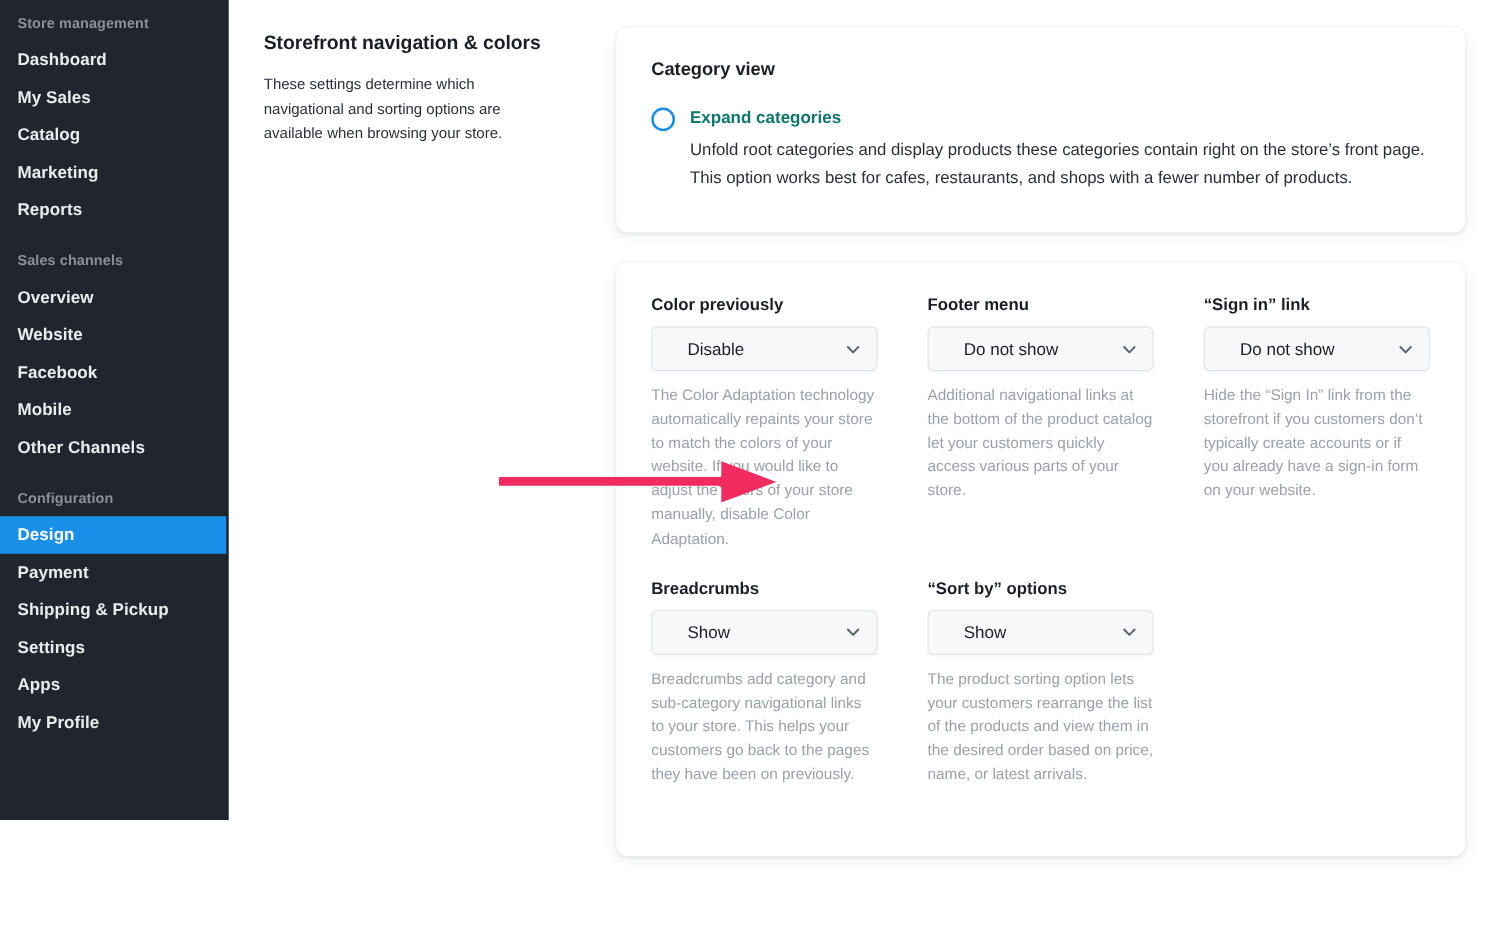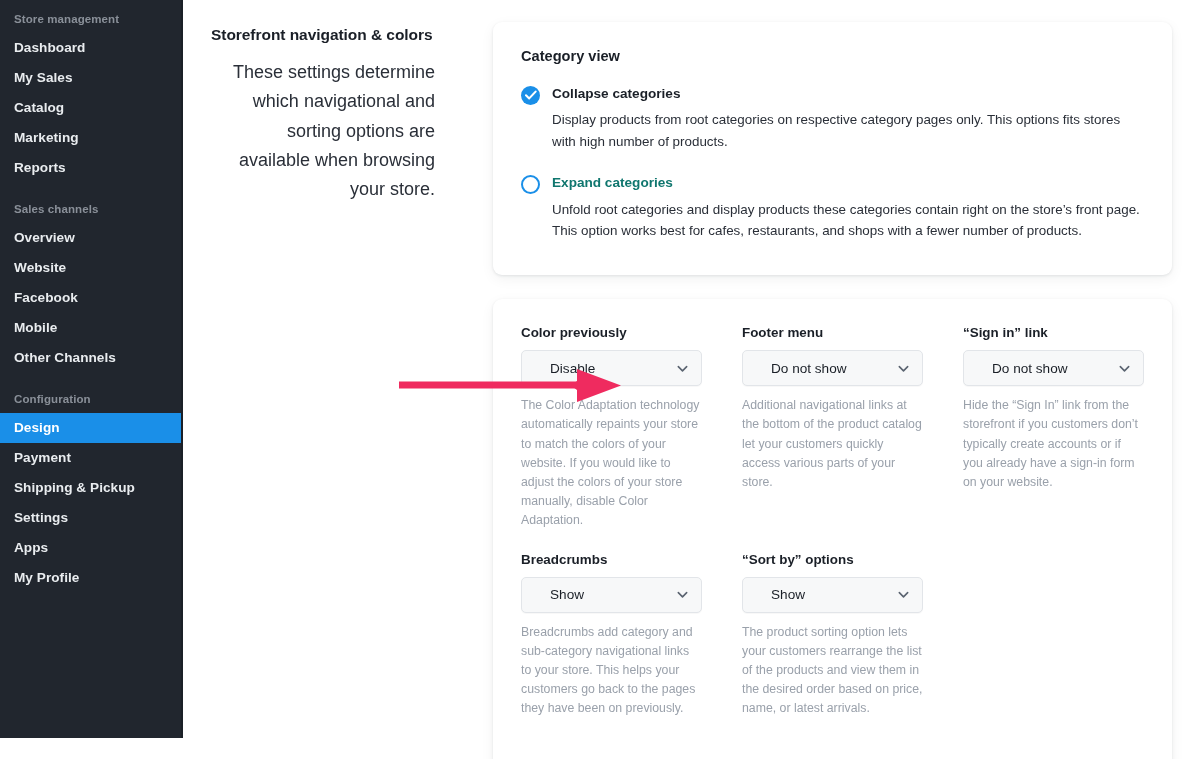--- a/index.html
+++ b/index.html
@@ -22,21 +22,21 @@
     width: 1200px;
     height: 759px;
     display: flex;
     background: #ffffff;
   }
 
   
   .sidebar {
     width: 183px;
     min-width: 183px;
-    height: 738px;
+    height: 656px;
     background: #21262e;
     padding-top: 0;
     position: relative;
     border-right: 2px solid #1b2027;
   }
 
   .sidebar-inner {
     padding-top: 6px;
   }
 
@@ -96,24 +96,23 @@
 
   .section-title {
     font-size: 15.5px;
     font-weight: 700;
     color: #1a1f27;
     letter-spacing: -0.05px;
     margin-bottom: 14px;
   }
 
   .section-desc {
-    font-size: 18px;
+    font-size: 12px;
     line-height: 1.63;
     color: #2a2f38;
-    text-align: right;
   }
 
   .right-col {
     flex: 1;
     padding-left: 38px;
   }
 
   .card {
     background: #ffffff;
     border-radius: 9px;
@@ -293,31 +292,20 @@
         <h1 class="section-title">Storefront navigation &amp; colors</h1>
         <p class="section-desc">These settings determine which navigational and sorting options are available when browsing your store.</p>
       </div>
 
       <div class="right-col">
 
         <section class="card category-card">
           <h2 class="card-title">Category view</h2>
           <div id="category-options">
               <div class="radio-option">
-                <span class="radio-mark checked">
-                  <svg width="12" height="11" viewBox="0 0 12 11">
-                    <polyline points="1,5.3 4.2,8.4 10.6,1.6" fill="none" stroke="#ffffff" stroke-width="2.1" stroke-linecap="round" stroke-linejoin="round"></polyline>
-                  </svg>
-                </span>
-                <div class="radio-body">
-                  <div class="radio-label">Collapse categories</div>
-                  <div class="radio-desc">Display products from root categories on respective category pages only. This options fits stores with high number of products.</div>
-                </div>
-              </div>
-              <div class="radio-option">
                 <span class="radio-mark unchecked"></span>
                 <div class="radio-body">
                   <div class="radio-label link">Expand categories</div>
                   <div class="radio-desc">Unfold root categories and display products these categories contain right on the store’s front page. This option works best for cafes, restaurants, and shops with a fewer number of products.</div>
                 </div>
               </div>
             </div>
         </section>
 
         <section class="card settings-card">

